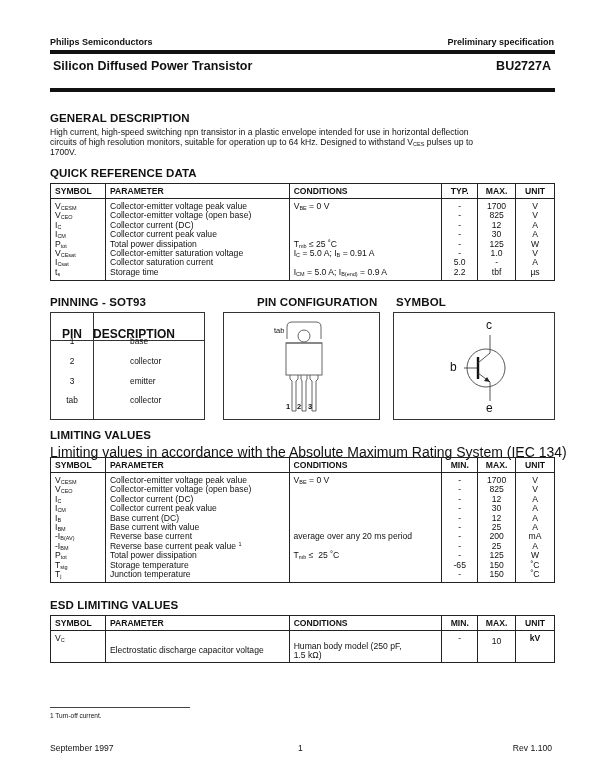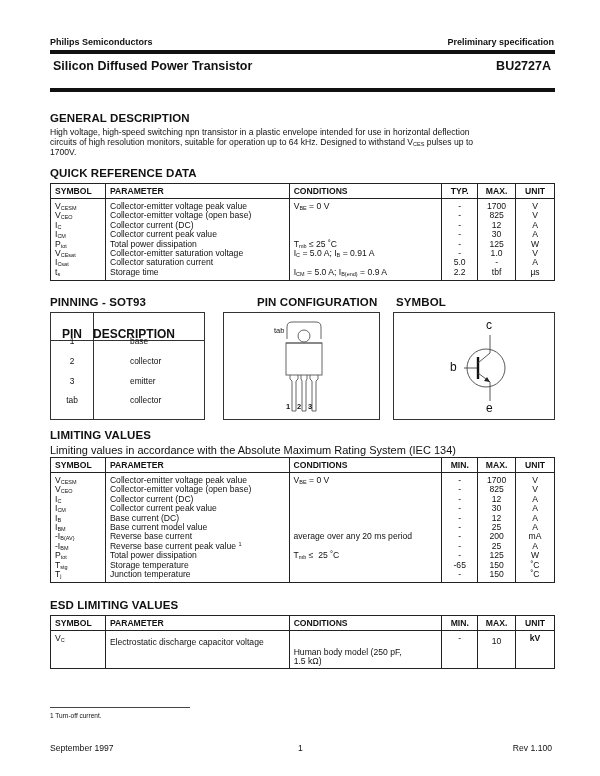--- a/index.html
+++ b/index.html
@@ -40,21 +40,21 @@
 
 <div class="abs hdr-small" style="left:50px;">Philips Semiconductors</div>
 <div class="abs hdr-small" style="right:46px;">Preliminary specification</div>
 <div class="abs bar" style="top:50px;"></div>
 <div class="abs title" style="left:53px;">Silicon Diffused Power Transistor</div>
 <div class="abs title" style="right:49px;">BU2727A</div>
 <div class="abs bar" style="top:88px;"></div>
 
 <div class="abs h2" style="top:112px;">GENERAL DESCRIPTION</div>
 <div class="abs para" style="top:127px;">
-  <div>High voltage, high-speed switching npn transistor in a plastic envelope intended for use in horizontal deflection</div>
+  <div>High current, high-speed switching npn transistor in a plastic envelope intended for use in horizontal deflection</div>
   <div><span>circuits of high resolution monitors, suitable for operation up to 64 kHz. Designed to withstand V</span><sub>CES</sub><span> pulses up to</span></div>
   <div>1700V.</div>
 </div>
 
 <div class="abs h2" style="top:167px;">QUICK REFERENCE DATA</div>
 <table class="dt" style="left:50px; top:183px; width:505px;">
   <colgroup>
       <col style="width:55px">
       <col style="width:184px">
       <col style="width:153px">
@@ -194,21 +194,21 @@
     <line x1="84" y1="60" x2="96" y2="69" stroke="#444" stroke-width="0.9"></line>
     <polygon points="96,69 90,68 93,64" fill="#222"></polygon>
     <line x1="96" y1="69" x2="96" y2="88" stroke="#444" stroke-width="0.9"></line>
   </svg>
   <span class="abs" style="left:92px; top:5px; font-size:12px;">c</span>
   <span class="abs" style="left:56px; top:47px; font-size:12px;">b</span>
   <span class="abs" style="left:92px; top:88px; font-size:12px;">e</span>
 </div>
 
 <div class="abs h2" style="top:429px;">LIMITING VALUES</div>
-<div class="abs" style="left:50px; top:444px; font-size:11px;">Limiting values in accordance with the Absolute Maximum Rating System (IEC 134)</div>
+<div class="abs" style="left:50px; top:444px; font-size:14px;">Limiting values in accordance with the Absolute Maximum Rating System (IEC 134)</div>
 <table class="dt" style="left:50px; top:457px; width:505px;">
   <colgroup>
       <col style="width:55px">
       <col style="width:184px">
       <col style="width:153px">
       <col style="width:36px">
       <col style="width:38px">
       <col style="width:39px">
     </colgroup>
   <tbody>
@@ -233,21 +233,21 @@
       <div><span>P</span><sub>tot</sub></div>
       <div><span>T</span><sub>stg</sub></div>
       <div><span>T</span><sub>j</sub></div>
     </td>
     <td class="cellstack" style="padding-top:3px;">
       <div>Collector-emitter voltage peak value</div>
       <div>Collector-emitter voltage (open base)</div>
       <div>Collector current (DC)</div>
       <div>Collector current peak value</div>
       <div>Base current (DC)</div>
-      <div>Base current model value</div>
+      <div>Base current with value</div>
       <div>Reverse base current</div>
       <div><span>Reverse base current peak value</span> <sup>1</sup></div>
       <div>Total power dissipation</div>
       <div>Storage temperature</div>
       <div>Junction temperature</div>
     </td>
     <td class="cellstack" style="padding-top:3px;">
       <div>V<sub>BE</sub> = 0 V</div>
       <div></div>
           <div></div>
@@ -317,22 +317,22 @@
       <tr>
     <th>SYMBOL</th>
     <th>PARAMETER</th>
     <th>CONDITIONS</th>
     <th class="c">MIN.</th>
     <th class="c">MAX.</th>
     <th class="c">UNIT</th>
   </tr>
   <tr class="last">
     <td style="padding-top:3px;padding-bottom:3px;"><span>V</span><sub>C</sub></td>
-    <td style="padding-top:7px;white-space:nowrap;">Electrostatic discharge capacitor voltage</td>
-    <td class="cellstack" style="padding-top:17px;">
+    <td style="padding-top:15px;white-space:nowrap;">Electrostatic discharge capacitor voltage</td>
+    <td class="cellstack" style="padding-top:11px;">
       <div>Human body model (250 pF,</div>
       <div>1.5 kΩ)</div>
     </td>
     <td class="c" style="padding-top:3px;">-</td>
     <td class="c" style="padding-top:6px;">10</td>
     <td class="c" style="padding-top:3px;font-weight:bold;">kV</td>
   </tr>
 </tbody>
   </table>
 

